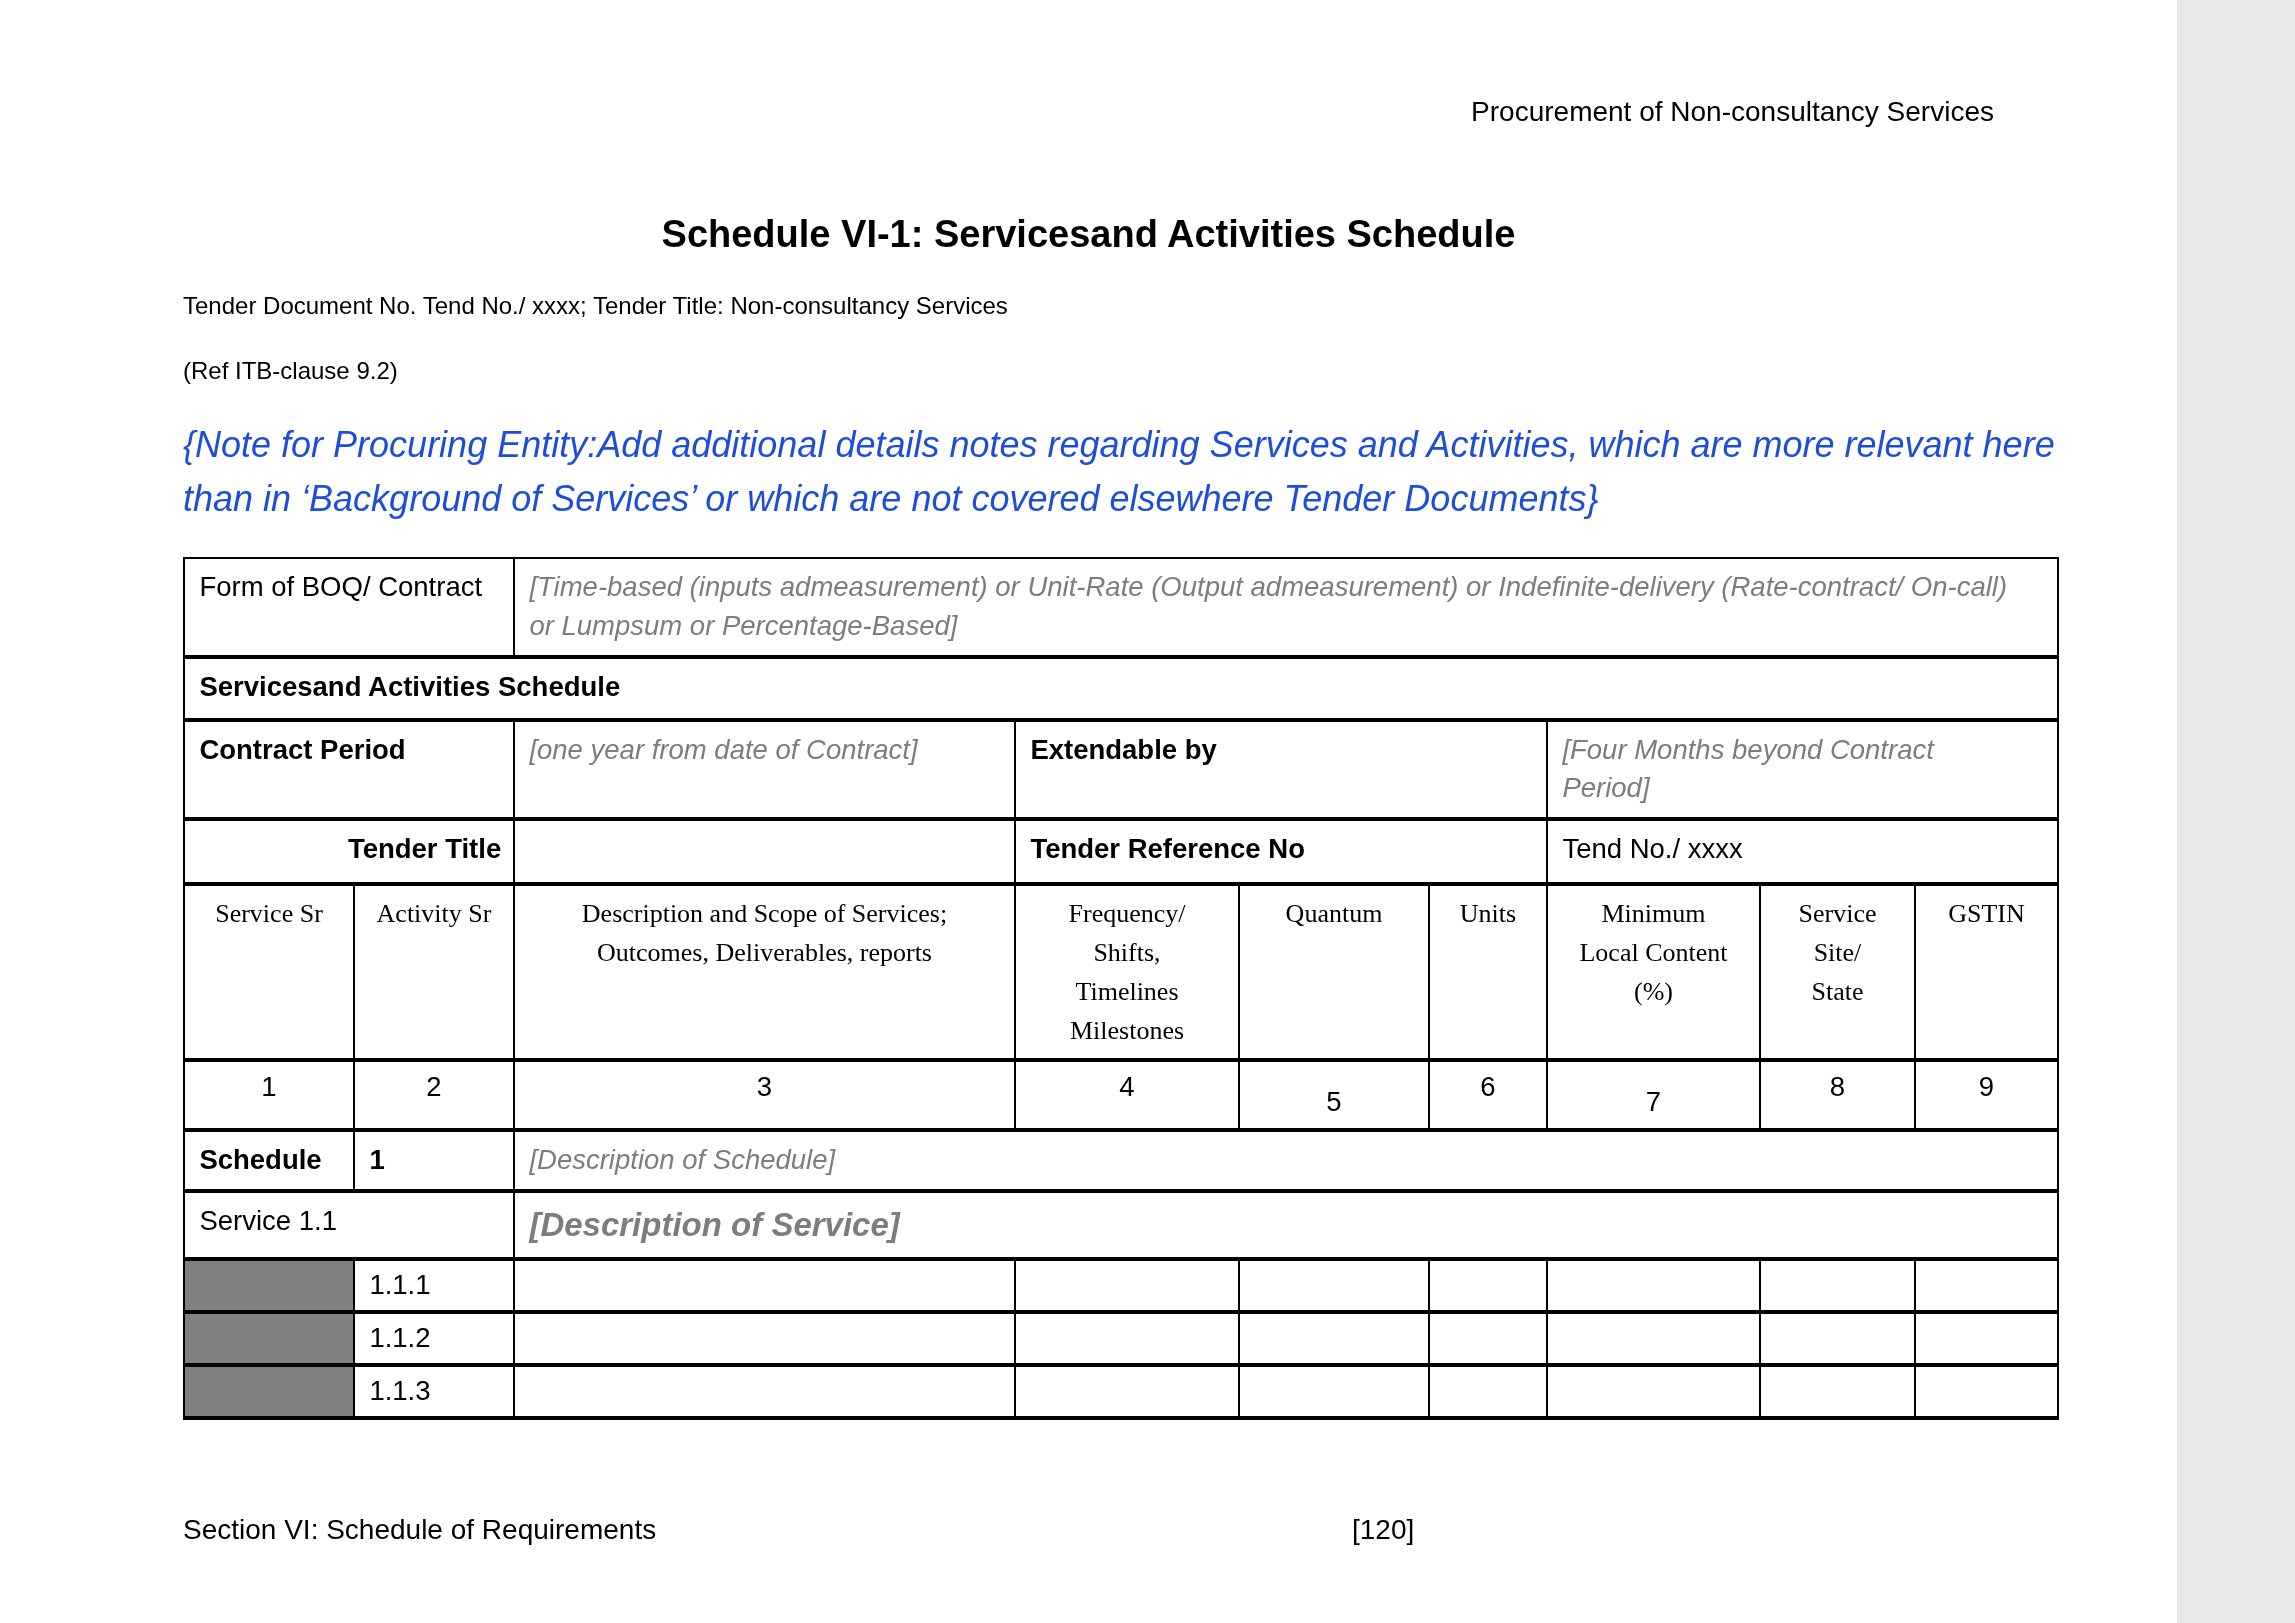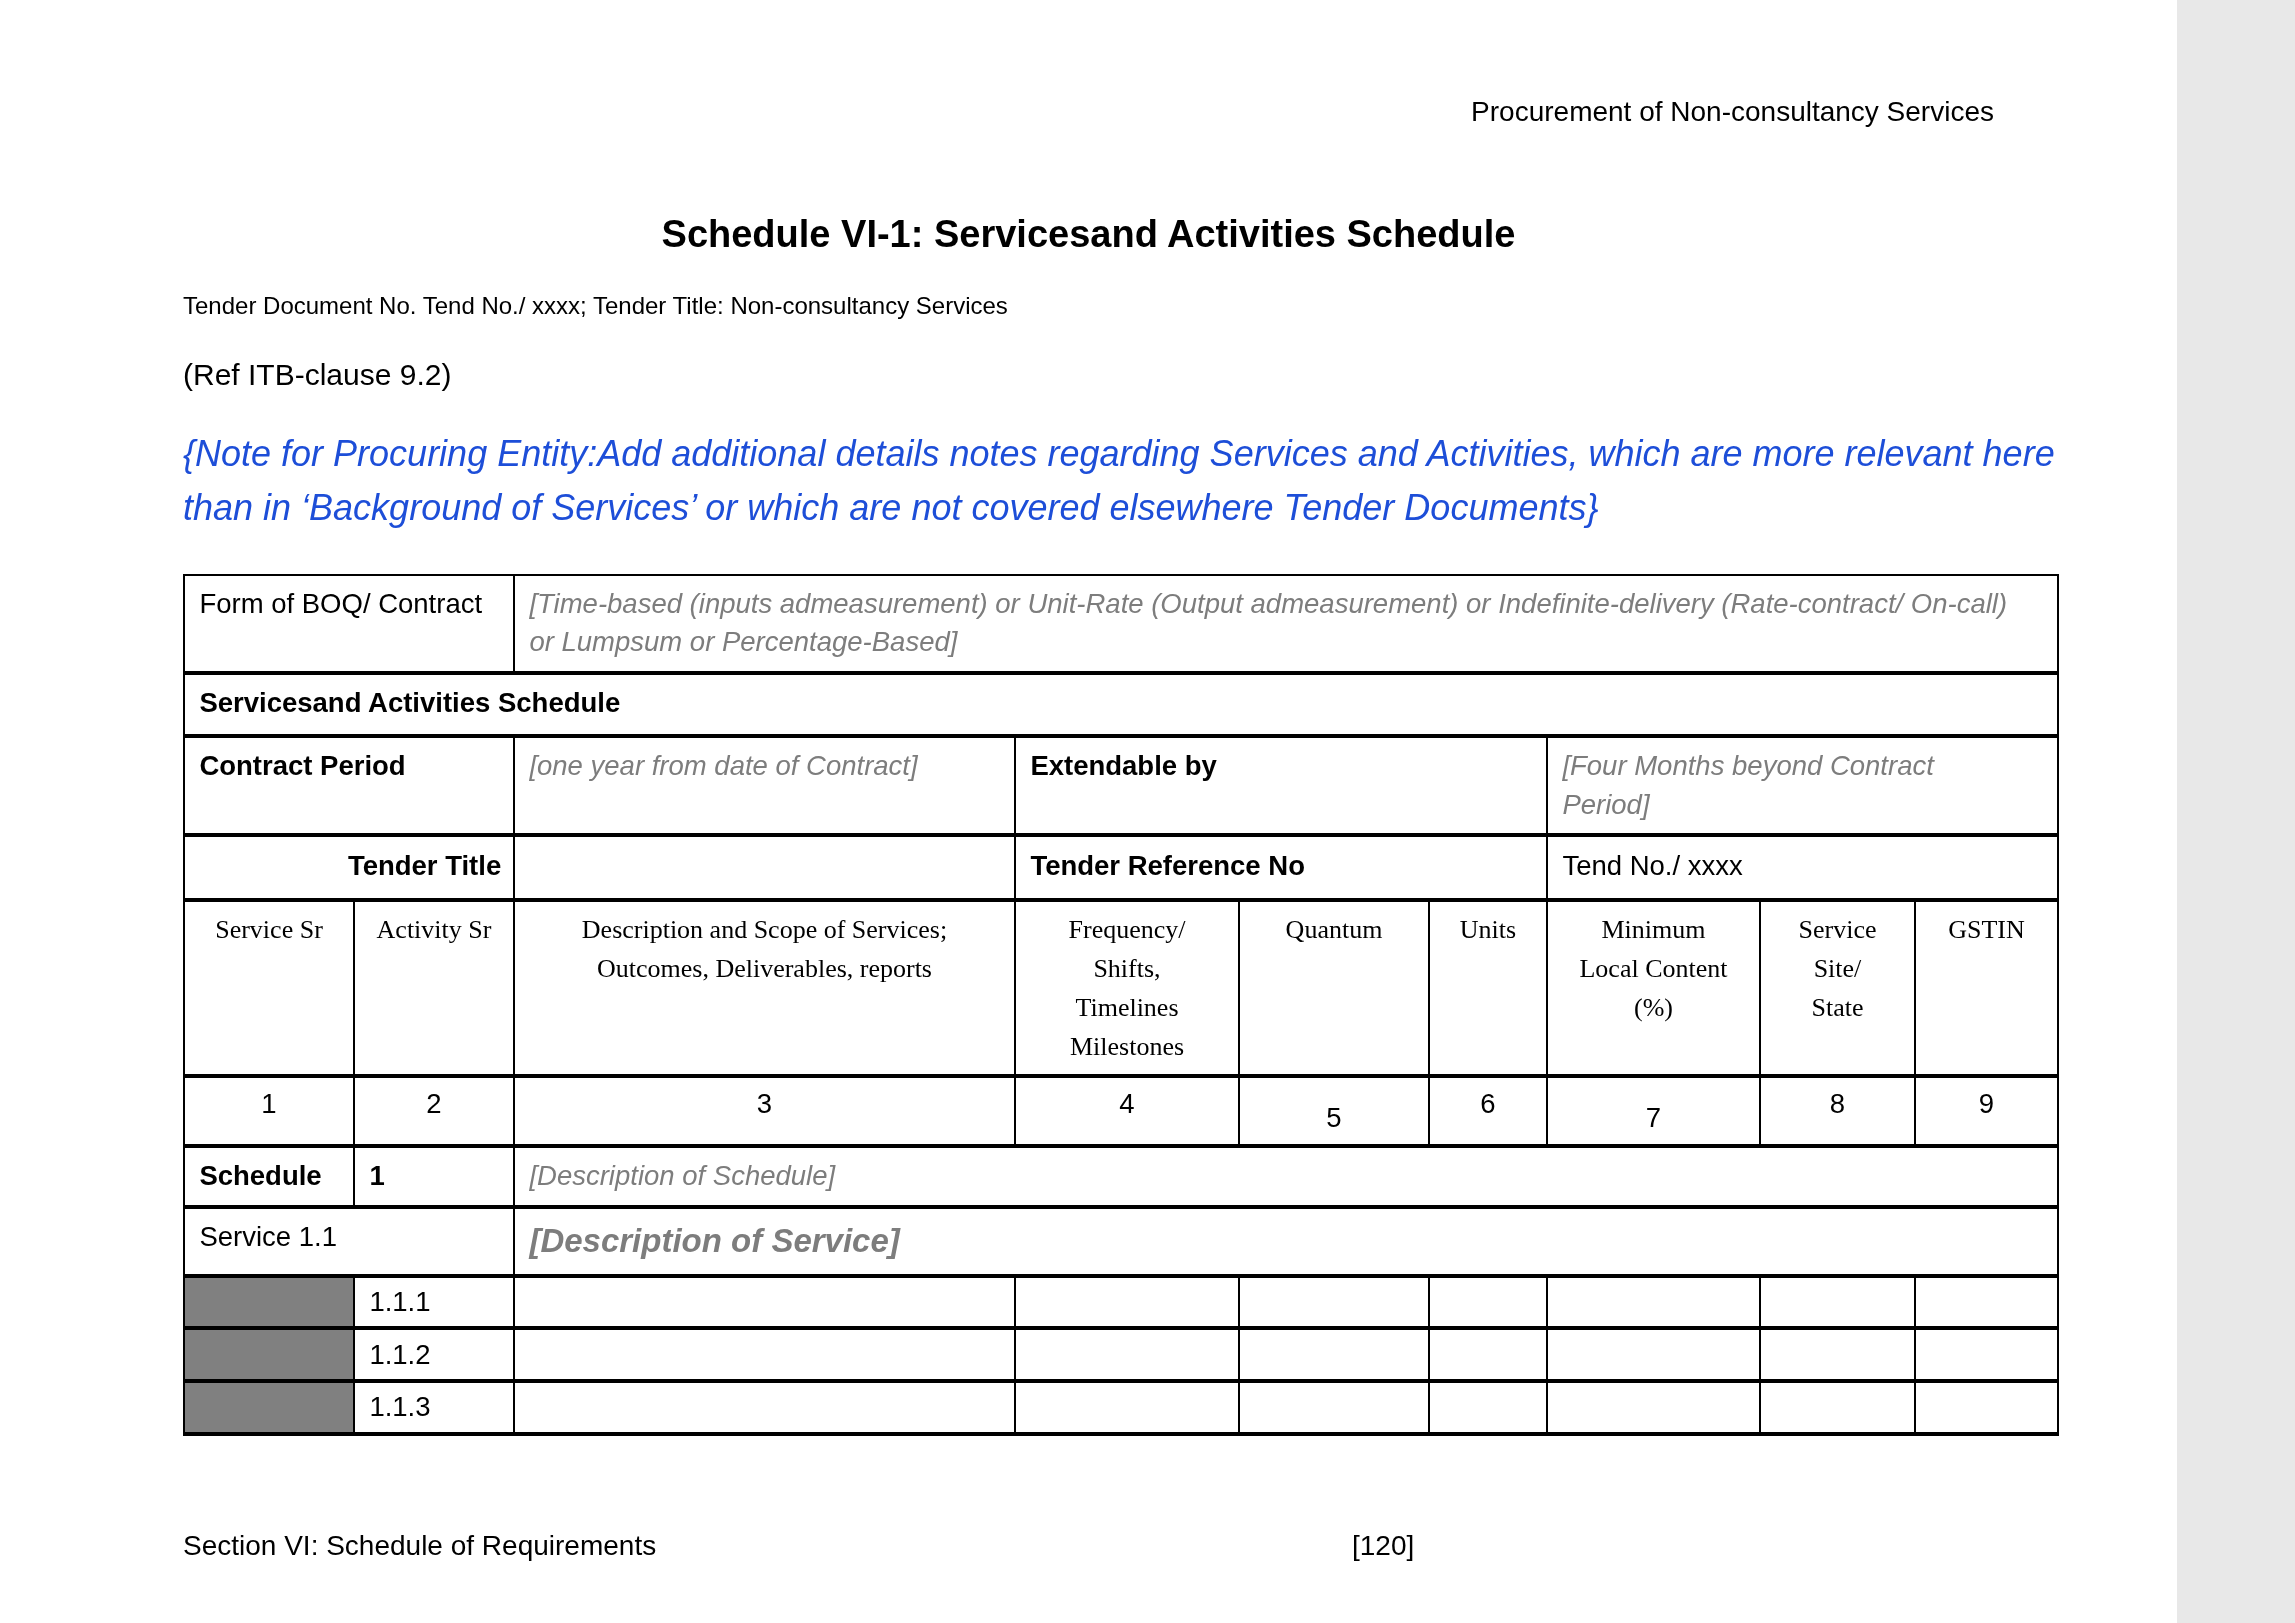--- a/index.html
+++ b/index.html
@@ -20,31 +20,31 @@
     line-height: 1.4;
   }
   .title {
     margin: 79px 0 0 0;
     text-align: center;
     font-size: 38px;
     font-weight: bold;
     line-height: 1.3;
   }
   .tender-line { margin: 29.4px 0 0 0; font-size: 24px; line-height: 1.4; }
-  .ref-line    { margin: 31px 0 0 0; font-size: 30px; line-height: 1.4; }
+  .ref-line    { margin: 31px 0 0 0; font-size: 24px; line-height: 1.4; }
   .note {
     margin: 31px 0 0 0;
     width: 1907px;
     font-size: 36px;
     line-height: 1.5;
     font-style: italic;
     color: #1d4ed8;
   }
   table.schedule-table {
-    margin-top: 39px;
+    margin-top: 31px;
     width: 1873px;
     border-collapse: collapse;
     table-layout: fixed;
     font-size: 27.5px;
     line-height: 1.4;
   }
   td, th {
     border: 2px solid #000;
     border-bottom-width: 4.6px;
     vertical-align: top;

